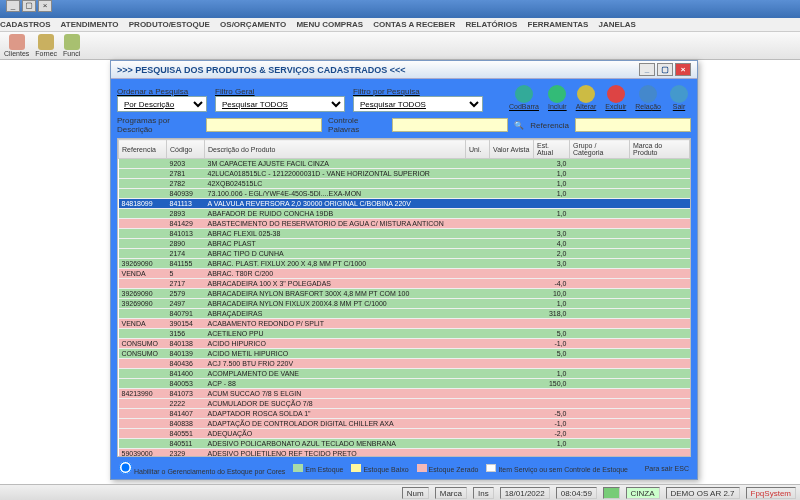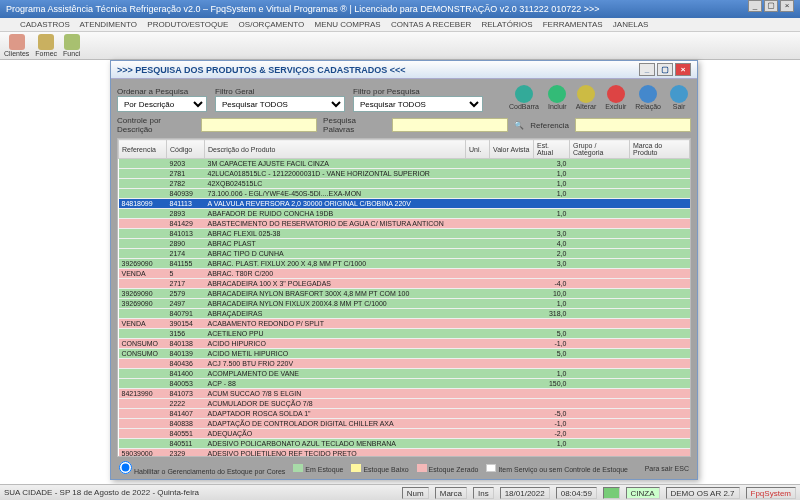--- a/index.html
+++ b/index.html
@@ -1,31 +1,31 @@
 <!DOCTYPE html>
 <html><head>
 <meta charset="utf-8">
 <style>
 * { box-sizing: border-box; margin: 0; padding: 0; font-family: Arial, sans-serif; }
 body { width: 800px; height: 500px; background: #e8e8e8; overflow: hidden; font-size: 9px; }
 .titlebar { background: linear-gradient(#5a8fd4, #3a6fb4); color: #fff; height: 18px; line-height: 18px; padding: 0 6px; font-size: 9px; display: flex; justify-content: space-between; }
 .titlebar .btns { display: flex; gap: 2px; }
 .titlebar .btn { width: 14px; height: 12px; background: #ddd; border: 1px solid #888; text-align: center; line-height: 10px; font-size: 8px; color: #333; }
-.menubar { background: #f0f0f0; height: 14px; line-height: 14px; padding: 0 20px; font-size: 8px; color: #444; border-bottom: 1px solid #ccc; }
+.menubar { background: #f0f0f0; height: 14px; line-height: 14px; padding: 0 0; font-size: 8px; color: #444; border-bottom: 1px solid #ccc; font-weight: bold; }
 .menubar span { margin-right: 8px; }
 .maintool { background: linear-gradient(#fafafa,#e4e4e4); height: 28px; display: flex; align-items: center; padding: 0 4px; border-bottom: 1px solid #bbb; }
 .maintool .tb { display: flex; flex-direction: column; align-items: center; margin-right: 6px; font-size: 7px; color: #333; }
 .maintool .ico { width: 16px; height: 16px; border-radius: 3px; }
 .workarea { position: relative; height: 424px; background: #fff; }
-.dialog { position: absolute; left: 110px; top: 0; width: 588px; height: 420px; background: #a3a3a3; border: 1px solid #7a99c4; box-shadow: 2px 2px 6px rgba(0,0,0,.3); display: flex; flex-direction: column; }
+.dialog { position: absolute; left: 110px; top: 0; width: 588px; height: 420px; background: #3b82f6; border: 1px solid #7a99c4; box-shadow: 2px 2px 6px rgba(0,0,0,.3); display: flex; flex-direction: column; }
 .dlg-title { background: linear-gradient(#fdfdfd,#d8e4f2); height: 18px; line-height: 18px; padding: 0 6px; font-size: 9px; color: #1a4a8a; font-weight: bold; display: flex; justify-content: space-between; align-items: center; border-bottom: 1px solid #aac; }
 .dlg-title .wbtns { display: flex; gap: 2px; }
 .dlg-title .wbtn { width: 16px; height: 13px; border: 1px solid #888; background: #e8e8e8; text-align: center; line-height: 11px; font-size: 8px; }
 .dlg-title .close { background: #d44; color: #fff; }
-.dlg-controls { display: flex; padding: 4px 6px 2px; gap: 8px; align-items: flex-end; }
+.dlg-controls { display: flex; padding: 4px 6px 2px; gap: 8px; align-items: flex-end; text-decoration: underline; }
 .ctrl { display: flex; flex-direction: column; font-size: 8px; color: #333; }
 .ctrl select, .ctrl input { font-size: 8px; height: 16px; border: 1px solid #8aa; background: #fff; padding: 0 2px; }
 .dlg-tbuttons { display: flex; gap: 3px; margin-left: auto; }
 .tbtn { display: flex; flex-direction: column; align-items: center; font-size: 7px; color: #333; padding: 1px 2px; border: 1px solid transparent; }
 .tbtn .ti { width: 18px; height: 18px; border-radius: 50%; }
 .search-row { display: flex; padding: 2px 6px 4px; gap: 6px; align-items: center; font-size: 8px; color: #333; }
 .search-row input { flex: 1; height: 14px; background: #ffffcc; border: 1px solid #bb8; font-size: 8px; padding: 0 2px; }
 .search-row .short { flex: 0 0 90px; }
 .grid { flex: 1; overflow: auto; border: 1px solid #bbb; margin: 0 6px; background: #fff; font-size: 7px; }
 .grid table { width: 100%; border-collapse: collapse; }
@@ -45,21 +45,20 @@
 .col-uni { width: 24px; }
 .col-val { width: 44px; text-align: right; }
 .col-est { width: 36px; text-align: right; }
 .col-grp { width: 60px; }
 .col-mar { width: 60px; }
 </style>
 </head>
 <body>
 
 <div class="titlebar">
-  <span>Programa Assistência Técnica Refrigeração v2.0 – FpqSystem e Virtual Programas ® | Licenciado para  DEMONSTRAÇÃO v2.0 311222 010722 &gt;&gt;&gt;</span>
   <div class="btns">
     <div class="btn">_</div>
     <div class="btn">▢</div>
     <div class="btn">×</div>
   </div>
 </div>
 
 <div class="menubar">
   <span>CADASTROS</span>
   <span>ATENDIMENTO</span>
@@ -133,23 +132,23 @@
             <span>Relação</span>
           </div>
           <div class="tbtn">
             <div class="ti" style="background:#49c"></div>
             <span>Sair</span>
           </div>
         </div>
     </div>
 
     <div class="search-row">
-      <span>Controle por Descrição</span>
+      <span>Programas por Descrição</span>
       <input style="">
-      <span>Pesquisa Palavras</span>
+      <span>Controle Palavras</span>
       <input style="">
       <span>🔍</span>
       <span>Referencia</span>
       <input class="short" style="">
     </div>
 
     <div class="grid">
       <table>
         <thead>
             <tr id="grid-head">
@@ -473,21 +472,20 @@
       <span><span class="sw" style="background:#a8dba8"></span><span>Em Estoque</span></span>
       <span><span class="sw" style="background:#fff8a0"></span><span>Estoque Baixo</span></span>
       <span><span class="sw" style="background:#f4b8b8"></span><span>Estoque Zerado</span></span>
       <span><span class="sw" style="background:#fff;border:1px solid #ccc"></span><span>Item Serviço ou sem Controle de Estoque</span></span>
       <span style="margin-left:auto">Para sair ESC</span>
     </div>
   </div>
 </div>
 
 <div class="statusbar">
-  <span>SUA CIDADE - SP 18 de Agosto de 2022 - Quinta-feira</span>
   <span class="spacer"></span>
   <span class="seg">Num</span>
   <span class="seg">Marca</span>
   <span class="seg">Ins</span>
   <span class="seg">18/01/2022</span>
   <span class="seg">08:04:59</span>
   <span class="seg" style="background:#7c7">&nbsp;&nbsp;&nbsp;</span>
   <span class="seg" style="background:#cfc">CINZA</span>
   <span class="seg">DEMO OS AR 2.7</span>
   <span class="seg" style="color:#c33">FpqSystem</span>

